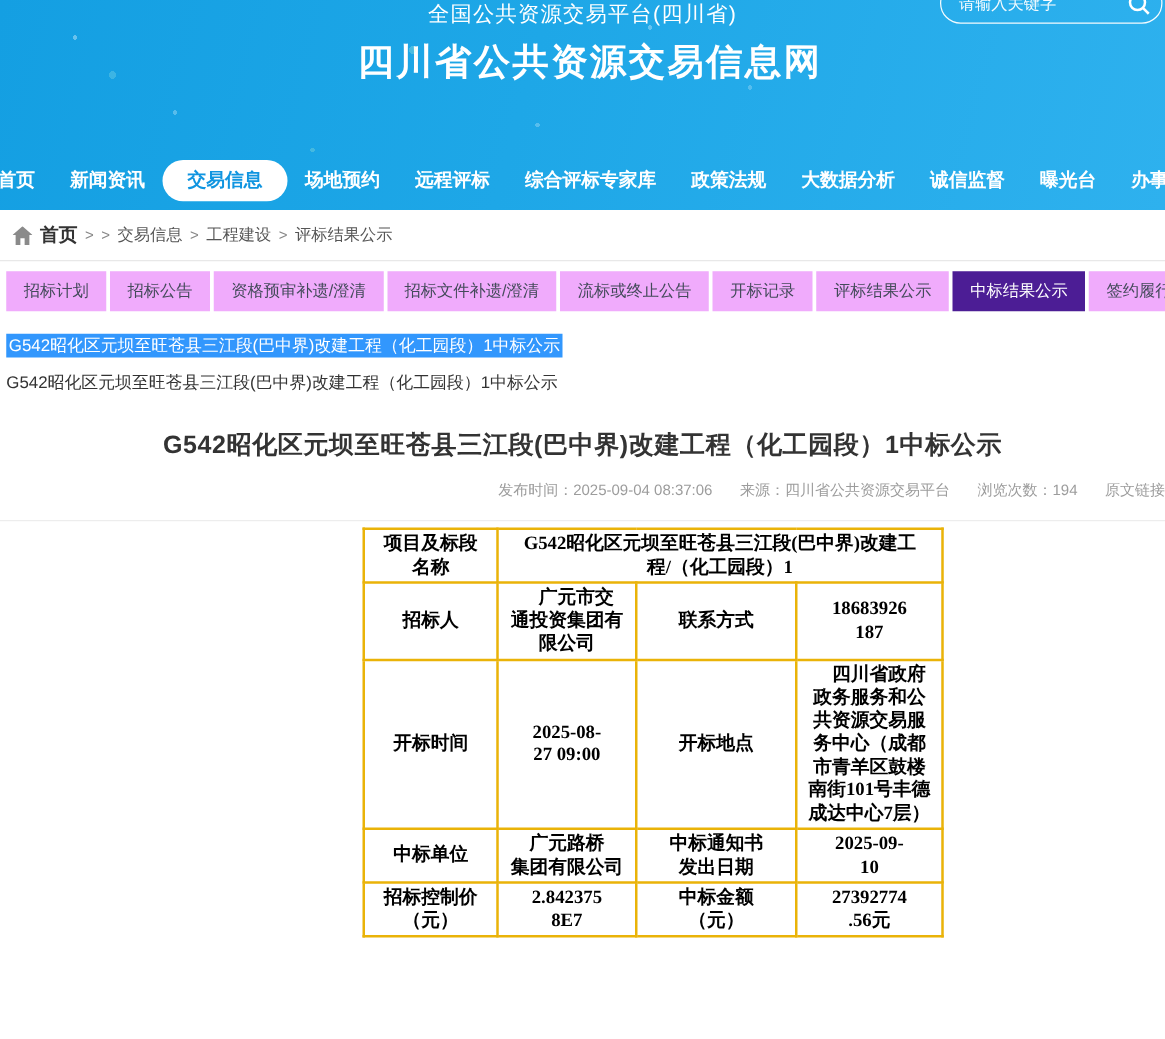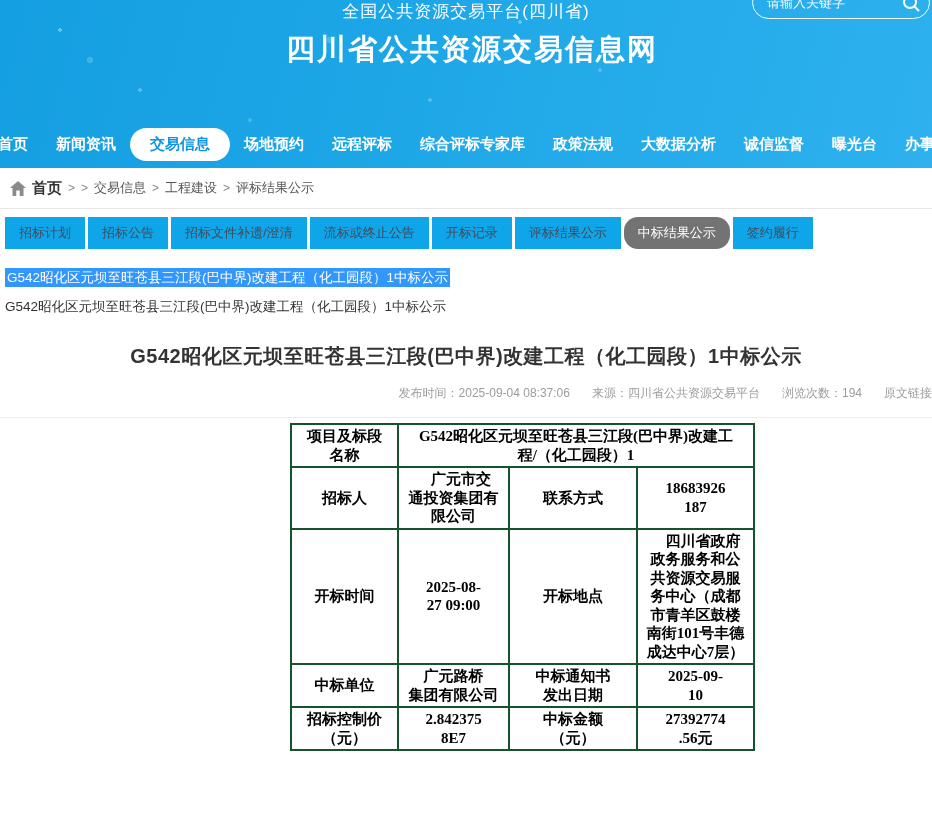--- a/index.html
+++ b/index.html
@@ -37,24 +37,24 @@
 
   
   .breadcrumb { height:41px; display:flex; align-items:center; gap:6px;
     padding-left:10px; border-bottom:1px solid #e8e8e8; }
   .bc-home { font-size:15px; font-weight:bold; color:#333; cursor:pointer; }
   .bc-seg { font-size:13px; color:#555; cursor:pointer; }
   .bc-sep { font-size:12px; color:#888; }
 
   
   .tabs { margin:8px 5px 0; display:flex; gap:3px; }
-  .tab { background:#0ea5e9; color:#434a5a; font-size:13px; padding:7px 14px;
+  .tab { background:#f0abfc; color:#434a5a; font-size:13px; padding:7px 14px;
     white-space:nowrap; cursor:pointer; border:none;
     font-family:"Liberation Sans",sans-serif; }
-  .tab.active { background:#737373; color:#fff;border-radius:14px; }
+  .tab.active { background:#4c1d95; color:#fff; }
 
   
   .list-area { margin:19px 5px 0; }
   .sel-item { display:inline; background:#3297fd; color:#fff; font-size:13.5px;
     padding:2px 2px; cursor:pointer; }
   .list-item { margin-top:11px; color:#333; font-size:13.5px; cursor:pointer; }
 
   
   .art-title { margin-top:27px; text-align:center; color:#333;
     font-size:20px; font-weight:600; letter-spacing:.5px; }
@@ -62,21 +62,21 @@
     font-size:12px; color:#9c9c9c; }
   .art-meta .seg { white-space:nowrap; }
   .art-meta .origin { cursor:pointer; }
   .art-divider { margin-top:15px; border-bottom:1px solid #ededed; }
 
   
   .doc { font-family:"Liberation Serif","DejaVu Serif",serif; color:#000; }
   .doc-title { margin-top:13px; text-align:center; font-size:21px; font-weight:bold;
     line-height:29px; white-space:pre-line; letter-spacing:1px; }
   table.res { margin:5px 0 0 290px; border-collapse:collapse; table-layout:fixed; }
-  table.res td { border:2px solid #14532d; text-align:center; vertical-align:middle;
+  table.res td { border:2px solid #eab308; text-align:center; vertical-align:middle;
     font-size:15px; font-weight:bold; line-height:18.5px; white-space:pre-line;
     padding:2px 3px; overflow:hidden; }
   .c1{width:107px}.c2{width:111px}.c3{width:128px}.c4{width:117px}
 </style>
 </head>
 <body>
 
 <div class="header">
   <div class="header-dots"></div>
 
@@ -118,20 +118,21 @@
       <span class="bc-sep">&gt;</span>
       <span class="bc-seg">工程建设</span>
       <span class="bc-sep">&gt;</span>
       <span class="bc-seg">评标结果公示</span>
     </span>
 </div>
 
 <div class="tabs" id="tab-row">
     <button class="tab">招标计划</button>
     <button class="tab">招标公告</button>
+    <button class="tab">资格预审补遗/澄清</button>
     <button class="tab">招标文件补遗/澄清</button>
     <button class="tab">流标或终止公告</button>
     <button class="tab">开标记录</button>
     <button class="tab">评标结果公示</button>
     <button class="tab active">中标结果公示</button>
     <button class="tab">签约履行</button>
   </div>
 
 <div class="list-area">
   <div>

